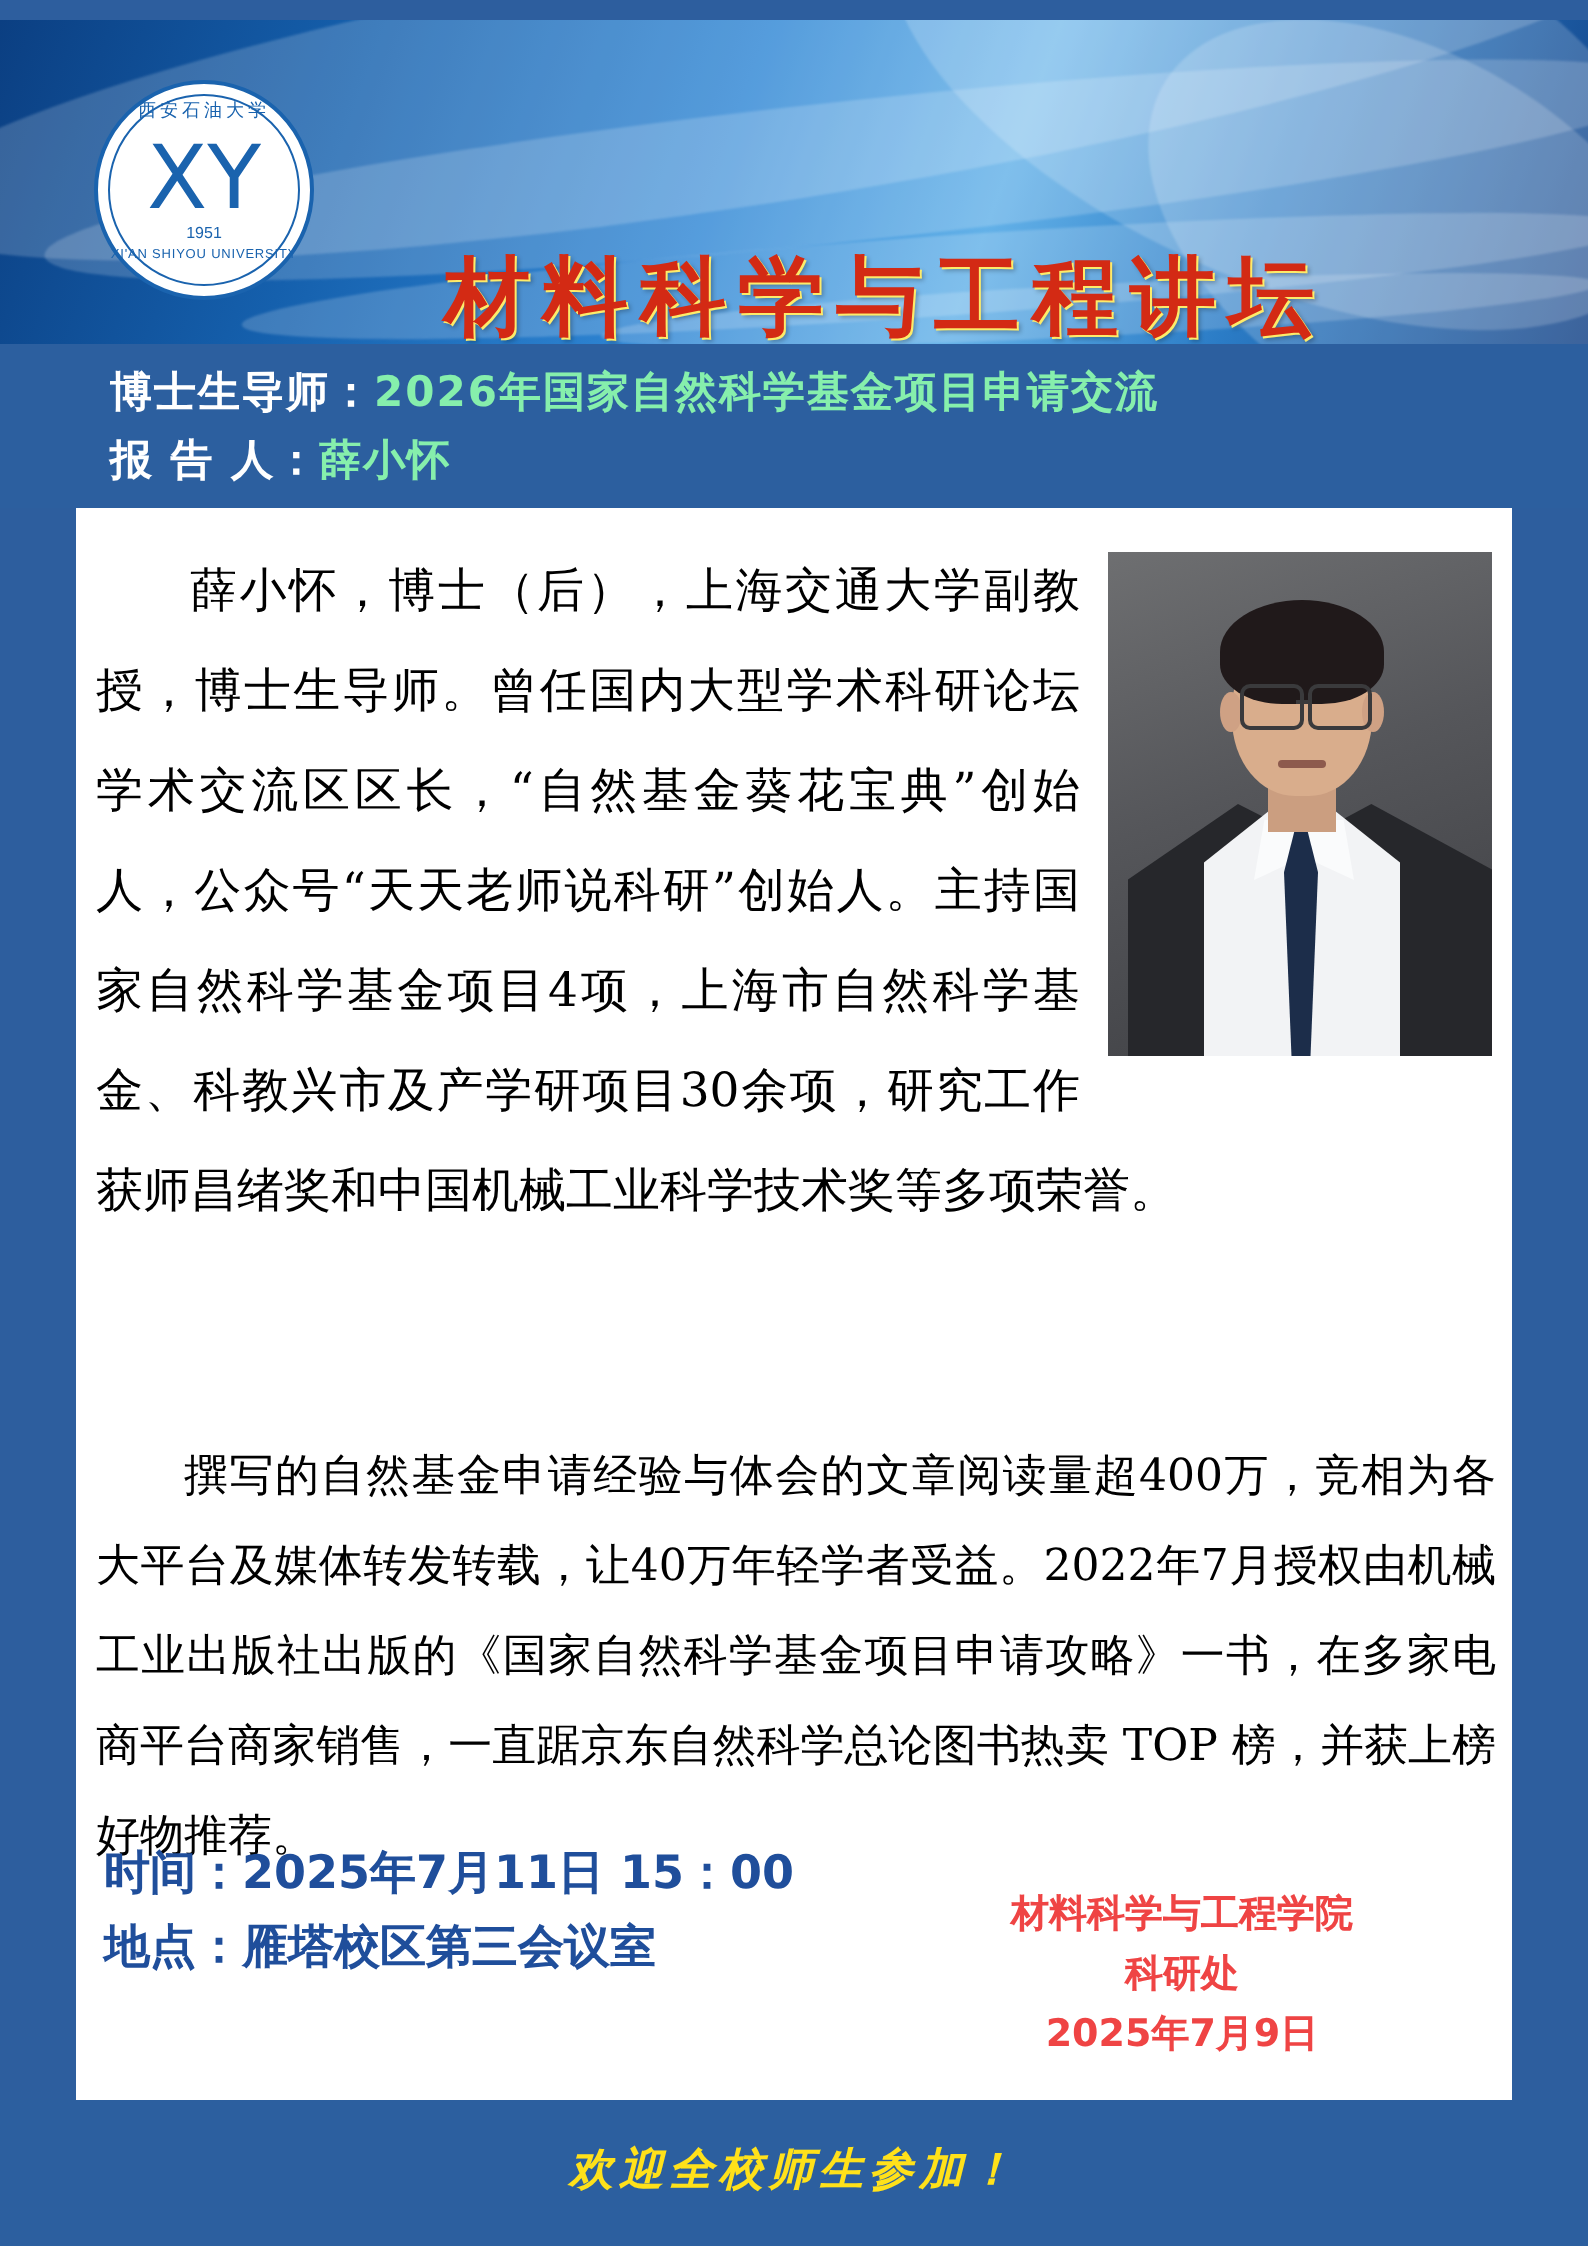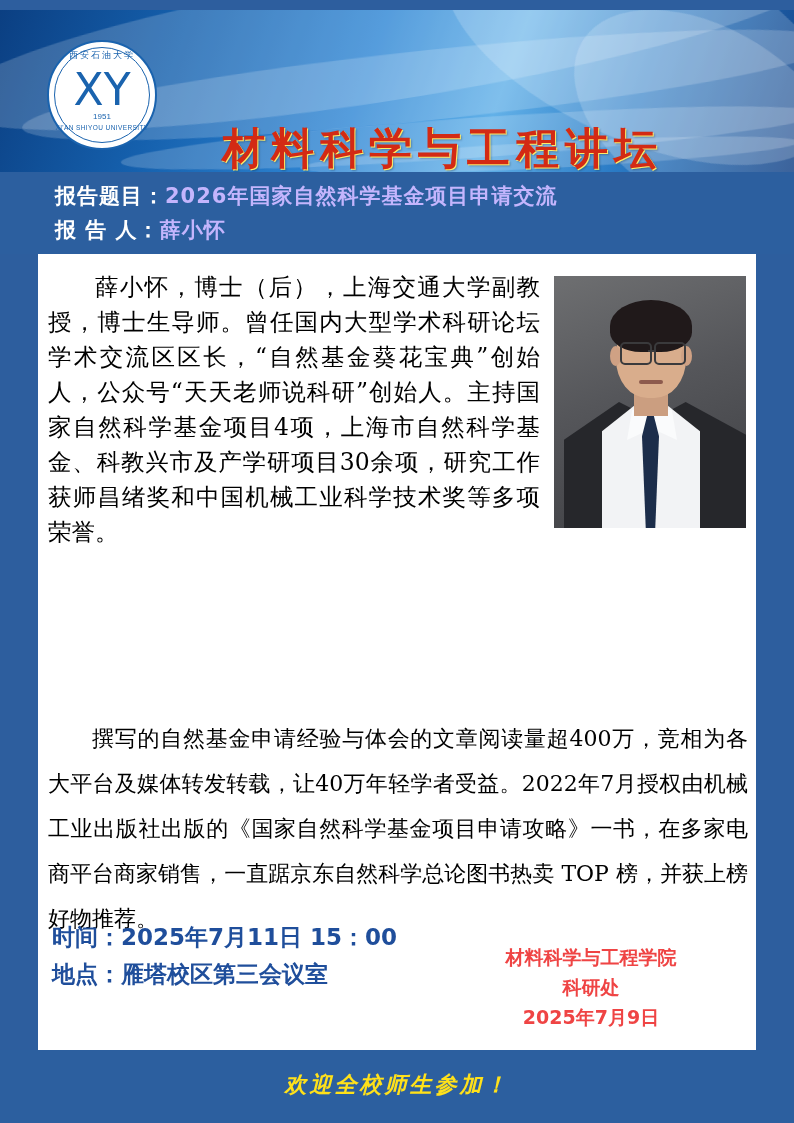--- a/index.html
+++ b/index.html
@@ -127,40 +127,40 @@
   .info-line {
     position: absolute;
     left: 55px;
     font-family: "DejaVu Sans", "Liberation Sans", sans-serif;
     font-size: 21px;
     font-weight: bold;
     letter-spacing: 1px;
     white-space: nowrap;
   }
   .info-line .lbl { color: #ffffff; }
-  .info-line .val { color: #c4b5fd; }
+  .info-line .val { color: #86efac; }
   .info-1 { top: 10px; }
   .info-2 { top: 44px; }
   
   .body-card {
     position: absolute;
     left: 38px;
     top: 254px;
     width: 718px;
     height: 796px;
     background: #ffffff;
   }
   .bio {
     position: absolute;
     left: 10px;
     top: 16px;
     width: 698px;
     font-family: "DejaVu Serif", "Liberation Serif", serif;
     font-size: 23.5px;
-    line-height: 35px;
+    line-height: 50px;
     color: #000000;
     text-align: justify;
     text-indent: 2em;
   }
   .portrait {
     float: right;
     width: 192px;
     height: 252px;
     margin: 6px 0 2px 14px;
     background: linear-gradient(160deg, #6e6f71 0%, #55565a 45%, #3d3e42 100%);
@@ -291,21 +291,21 @@
       <div class="mark">XY</div>
       <div class="year">1951</div>
       <div class="en-arc">XI'AN SHIYOU UNIVERSITY</div>
     </div>
 
     <div class="banner-title">材料科学与工程讲坛</div>
   </div>
 
   <div class="info-strip">
     <div class="info-line info-1">
-      <span class="lbl">报告题目：</span><span class="val">2026年国家自然科学基金项目申请交流</span>
+      <span class="lbl">博士生导师：</span><span class="val">2026年国家自然科学基金项目申请交流</span>
     </div>
     <div class="info-line info-2">
       <span class="lbl">报 告 人：</span><span class="val">薛小怀</span>
     </div>
   </div>
 
   <div class="body-card">
 
     <div class="bio">
       <div class="portrait">

